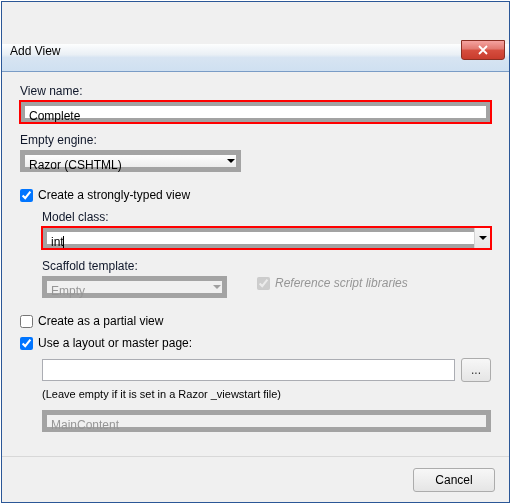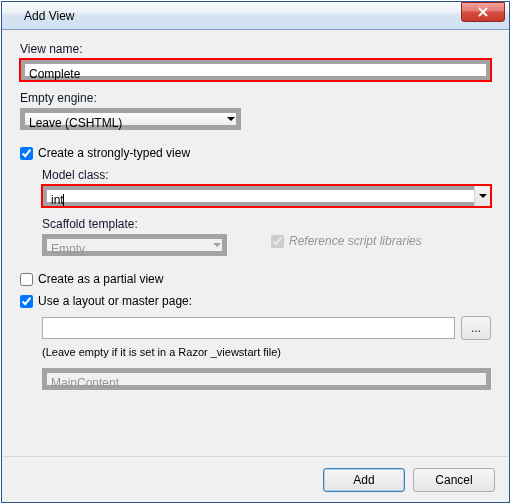--- a/index.html
+++ b/index.html
@@ -20,23 +20,24 @@
     background: #f0f0f0;
     display: flex;
     flex-direction: column;
     margin: 1px;
   }
   .titlebar {
     height: 28px;
     background: linear-gradient(to bottom, #fdfefe 0%, #e9eff5 40%, #d7e4f2 50%, #cfe0f1 100%);
     border-bottom: 1px solid #7a9cc6;
     display: flex;
-    align-items: center;
+    align-items: flex-start;
     justify-content: space-between;
-    padding-left: 22px;
+    padding-left: 8px;
+    margin-top: 42px;
   }
   .titlebar-title {
     color: #000;
     font-size: 12px;
   }
   .close-btn {
     width: 44px;
     height: 20px;
     margin-right: 4px;
     background: linear-gradient(to bottom, #f5a3a0 0%, #e2786f 45%, #d64e3f 50%, #c93c2d 100%);
@@ -141,21 +142,21 @@
     width: 13px;
     height: 13px;
     margin: 0;
   }
   .check-row label { cursor: default; }
   .check-row.disabled label { color: #969696; font-style: italic; }
   .indent { margin-left: 22px; }
   .scaffold-row {
     display: flex;
     align-items: center;
-    gap: 44px;
+    gap: 30px;
   }
   .layout-row {
     display: flex;
     align-items: center;
     gap: 6px;
   }
   .layout-input {
     flex: 1;
     height: 22px;
     border: 1px solid #abadb3;
@@ -224,21 +225,21 @@
   <div class="content">
 
     <div class="field-row">
       <span class="lbl">View name:</span>
       <div class="textbox highlight-red"><span>Complete</span></div>
     </div>
 
     <div class="field-row">
       <span class="lbl">Empty engine:</span>
       <div class="combobox-wrap">
-        <button class="combobox"><span>Leave (CSHTML)</span></button>
+        <button class="combobox"><span>Razor (CSHTML)</span></button>
         <span class="combo-arrow">
             <svg viewBox="0 0 8 5">
               <path d="M0 0 L4 4 L8 0 Z" fill="#000"></path>
             </svg>
           </span>
       </div>
     </div>
 
     <div style="height:6px"></div>
 
@@ -303,17 +304,16 @@
       <div class="hint">(Leave empty if it is set in a Razor _viewstart file)</div>
 
       <div style="height:10px"></div>
 
       <div class="textbox disabled"><span>MainContent</span></div>
     </div>
 
   </div>
 
   <div class="button-bar">
-    <button class="dlg-btn default">Add</button>
     <button class="dlg-btn">Cancel</button>
   </div>
 
 </div>
 
 </body></html>

